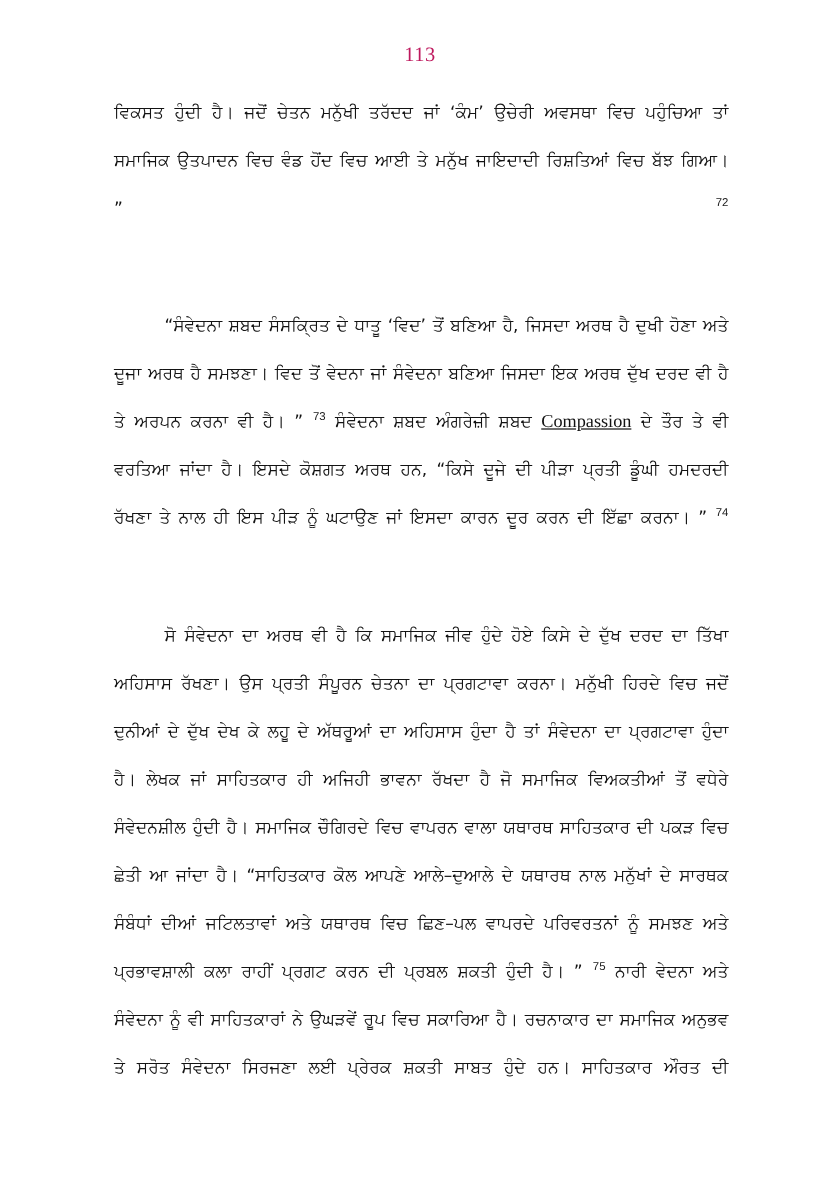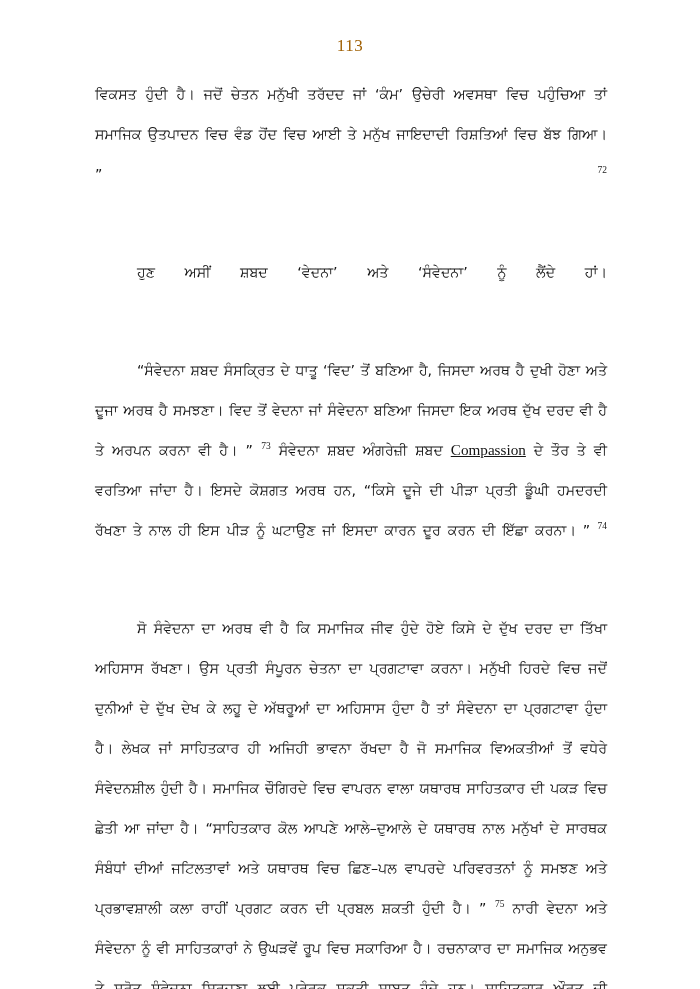--- a/index.html
+++ b/index.html
@@ -26,21 +26,21 @@
   }
 
   .page-number {
     position: absolute;
     top: 36px;
     left: 0;
     width: 700px;
     text-align: center;
     font-family: "Liberation Serif", "DejaVu Serif", serif;
     font-size: 17px;
-    color: #a16207;
+    color: #be185d;
     letter-spacing: 0.5px;
   }
 
   .text-body {
     position: absolute;
     left: 95px;
     top: 74px;
     width: 512px;
   }
 
@@ -71,35 +71,34 @@
     width: 100%;
   }
 
   .latin {
     font-family: "Liberation Serif", "DejaVu Serif", serif;
     font-size: 15.2px;
     text-decoration: underline;
   }
 
   sup.fn {
-    font-family: Liberation Serif, serif;
+    font-family: Liberation Sans, sans-serif;
     font-size: 9.5px;
     vertical-align: super;
     line-height: 0;
     color: #1a1a1a;
     padding-left: 0.5px;
   }
 </style>
 </head>
 <body>
 
 <div class="page">
 
   <div class="page-number">113</div>
 
   <div class="text-body">
     <p class="para" id="para-1">ਵਿਕਸਤ ਹੁੰਦੀ ਹੈ। ਜਦੋਂ ਚੇਤਨ ਮਨੁੱਖੀ ਤਰੱਦਦ ਜਾਂ ‘ਕੰਮ’ ਉਚੇਰੀ ਅਵਸਥਾ ਵਿਚ ਪਹੁੰਚਿਆ ਤਾਂ ਸਮਾਜਿਕ ਉਤਪਾਦਨ ਵਿਚ ਵੰਡ ਹੋਂਦ ਵਿਚ ਆਈ ਤੇ ਮਨੁੱਖ ਜਾਇਦਾਦੀ ਰਿਸ਼ਤਿਆਂ ਵਿਚ ਬੱਝ ਗਿਆ। ” <sup class="fn">72</sup></p>
-    <p class="para indent gap" id="para-2">ਹੁਣ ਅਸੀਂ ਸ਼ਬਦ ‘ਵੇਦਨਾ’ ਅਤੇ ‘ਸੰਵੇਦਨਾ’ ਨੂੰ ਲੈਂਦੇ ਹਾਂ।</p>
     <p class="para indent gap" id="para-3">“ਸੰਵੇਦਨਾ ਸ਼ਬਦ ਸੰਸਕ੍ਰਿਤ ਦੇ ਧਾਤੂ ‘ਵਿਦ’ ਤੋਂ ਬਣਿਆ ਹੈ, ਜਿਸਦਾ ਅਰਥ ਹੈ ਦੁਖੀ ਹੋਣਾ ਅਤੇ ਦੂਜਾ ਅਰਥ ਹੈ ਸਮਝਣਾ। ਵਿਦ ਤੋਂ ਵੇਦਨਾ ਜਾਂ ਸੰਵੇਦਨਾ ਬਣਿਆ ਜਿਸਦਾ ਇਕ ਅਰਥ ਦੁੱਖ ਦਰਦ ਵੀ ਹੈ ਤੇ ਅਰਪਨ ਕਰਨਾ ਵੀ ਹੈ। ” <sup class="fn">73</sup> ਸੰਵੇਦਨਾ ਸ਼ਬਦ ਅੰਗਰੇਜ਼ੀ ਸ਼ਬਦ <span class="latin">Compassion</span> ਦੇ ਤੌਰ ਤੇ ਵੀ ਵਰਤਿਆ ਜਾਂਦਾ ਹੈ। ਇਸਦੇ ਕੋਸ਼ਗਤ ਅਰਥ ਹਨ, “ਕਿਸੇ ਦੂਜੇ ਦੀ ਪੀੜਾ ਪ੍ਰਤੀ ਡੂੰਘੀ ਹਮਦਰਦੀ ਰੱਖਣਾ ਤੇ ਨਾਲ ਹੀ ਇਸ ਪੀੜ ਨੂੰ ਘਟਾਉਣ ਜਾਂ ਇਸਦਾ ਕਾਰਨ ਦੂਰ ਕਰਨ ਦੀ ਇੱਛਾ ਕਰਨਾ। ” <sup class="fn">74</sup></p>
     <p class="para indent gap" id="para-4">ਸੋ ਸੰਵੇਦਨਾ ਦਾ ਅਰਥ ਵੀ ਹੈ ਕਿ ਸਮਾਜਿਕ ਜੀਵ ਹੁੰਦੇ ਹੋਏ ਕਿਸੇ ਦੇ ਦੁੱਖ ਦਰਦ ਦਾ ਤਿੱਖਾ ਅਹਿਸਾਸ ਰੱਖਣਾ। ਉਸ ਪ੍ਰਤੀ ਸੰਪੂਰਨ ਚੇਤਨਾ ਦਾ ਪ੍ਰਗਟਾਵਾ ਕਰਨਾ। ਮਨੁੱਖੀ ਹਿਰਦੇ ਵਿਚ ਜਦੋਂ ਦੁਨੀਆਂ ਦੇ ਦੁੱਖ ਦੇਖ ਕੇ ਲਹੂ ਦੇ ਅੱਥਰੂਆਂ ਦਾ ਅਹਿਸਾਸ ਹੁੰਦਾ ਹੈ ਤਾਂ ਸੰਵੇਦਨਾ ਦਾ ਪ੍ਰਗਟਾਵਾ ਹੁੰਦਾ ਹੈ। ਲੇਖਕ ਜਾਂ ਸਾਹਿਤਕਾਰ ਹੀ ਅਜਿਹੀ ਭਾਵਨਾ ਰੱਖਦਾ ਹੈ ਜੋ ਸਮਾਜਿਕ ਵਿਅਕਤੀਆਂ ਤੋਂ ਵਧੇਰੇ ਸੰਵੇਦਨਸ਼ੀਲ ਹੁੰਦੀ ਹੈ। ਸਮਾਜਿਕ ਚੌਗਿਰਦੇ ਵਿਚ ਵਾਪਰਨ ਵਾਲਾ ਯਥਾਰਥ ਸਾਹਿਤਕਾਰ ਦੀ ਪਕੜ ਵਿਚ ਛੇਤੀ ਆ ਜਾਂਦਾ ਹੈ। “ਸਾਹਿਤਕਾਰ ਕੋਲ ਆਪਣੇ ਆਲੇ–ਦੁਆਲੇ ਦੇ ਯਥਾਰਥ ਨਾਲ ਮਨੁੱਖਾਂ ਦੇ ਸਾਰਥਕ ਸੰਬੰਧਾਂ ਦੀਆਂ ਜਟਿਲਤਾਵਾਂ ਅਤੇ ਯਥਾਰਥ ਵਿਚ ਛਿਣ–ਪਲ ਵਾਪਰਦੇ ਪਰਿਵਰਤਨਾਂ ਨੂੰ ਸਮਝਣ ਅਤੇ ਪ੍ਰਭਾਵਸ਼ਾਲੀ ਕਲਾ ਰਾਹੀਂ ਪ੍ਰਗਟ ਕਰਨ ਦੀ ਪ੍ਰਬਲ ਸ਼ਕਤੀ ਹੁੰਦੀ ਹੈ। ” <sup class="fn">75</sup> ਨਾਰੀ ਵੇਦਨਾ ਅਤੇ ਸੰਵੇਦਨਾ ਨੂੰ ਵੀ ਸਾਹਿਤਕਾਰਾਂ ਨੇ ਉਘੜਵੇਂ ਰੂਪ ਵਿਚ ਸਕਾਰਿਆ ਹੈ। ਰਚਨਾਕਾਰ ਦਾ ਸਮਾਜਿਕ ਅਨੁਭਵ ਤੇ ਸਰੋਤ ਸੰਵੇਦਨਾ ਸਿਰਜਣਾ ਲਈ ਪ੍ਰੇਰਕ ਸ਼ਕਤੀ ਸਾਬਤ ਹੁੰਦੇ ਹਨ। ਸਾਹਿਤਕਾਰ ਔਰਤ ਦੀ</p>
   </div>
 
 </div>
 
 </body></html>

